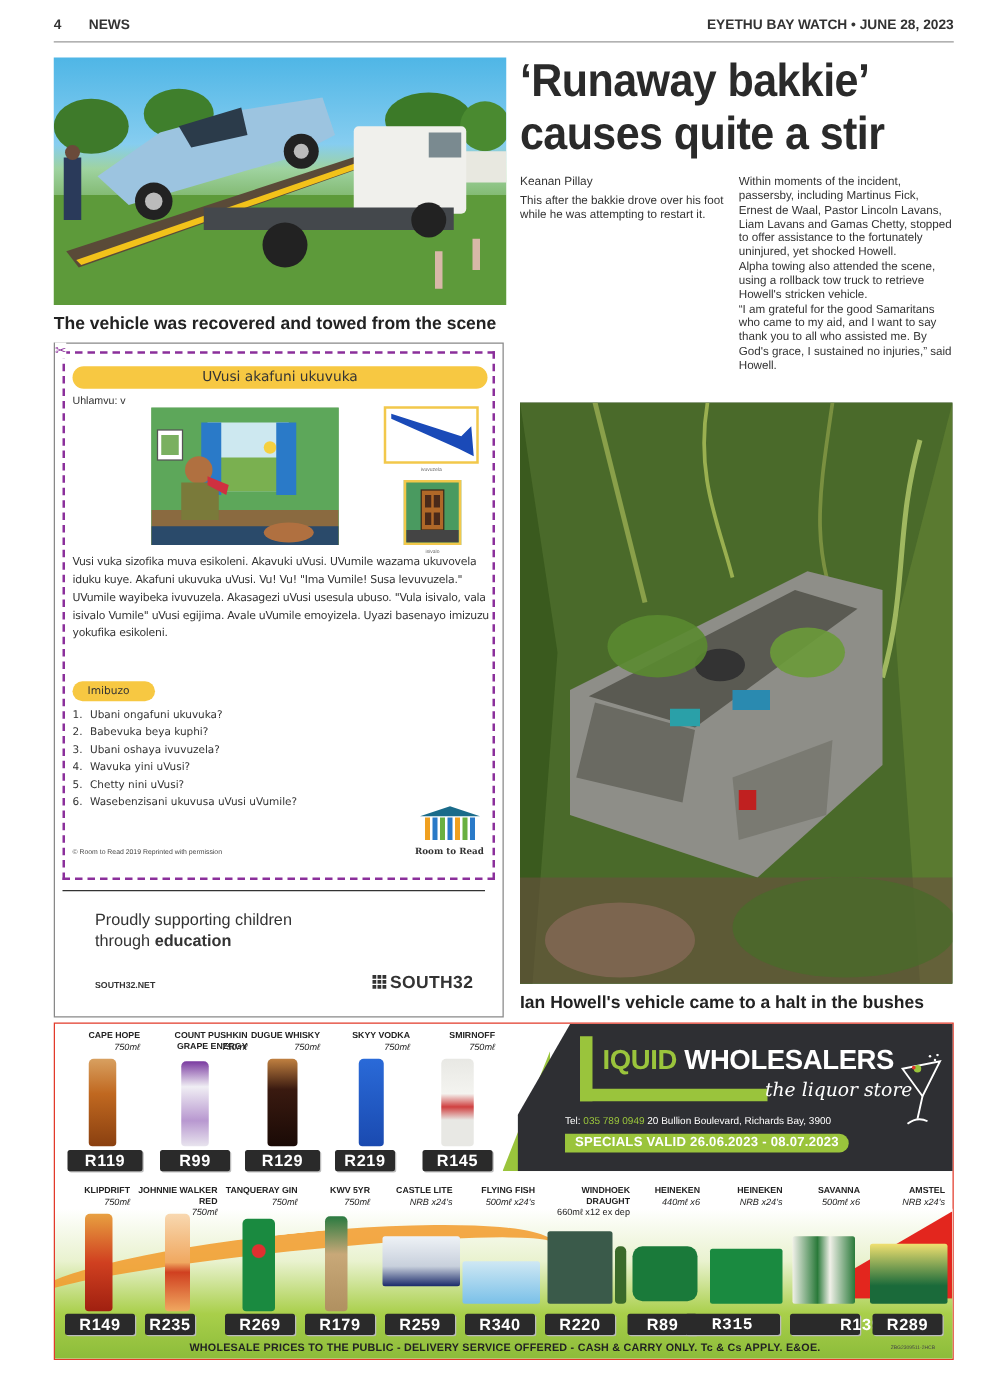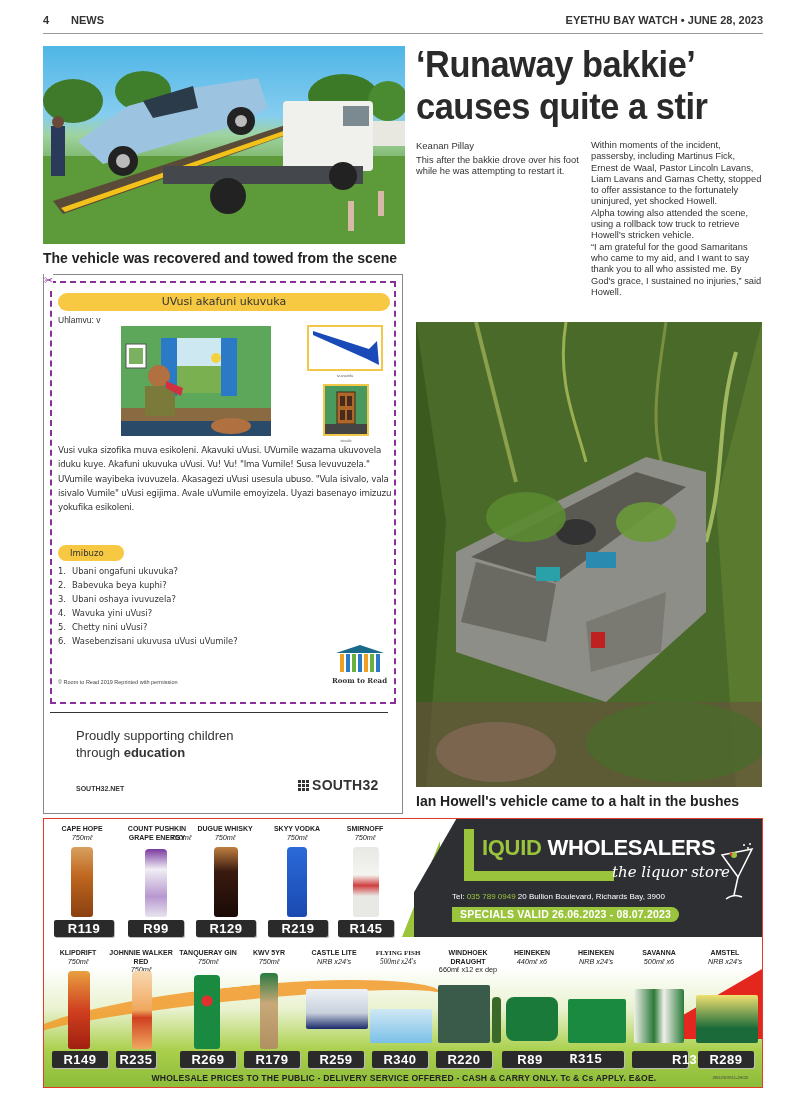--- a/index.html
+++ b/index.html
@@ -72,21 +72,21 @@
   .lw-Lbase { position: absolute; left: 420px; top: 52px; width: 150px; height: 10px; background: #9ac43c; }
   .lw-brand { position: absolute; left: 438px; top: 16px; font-size: 22px; font-weight: bold; color: #fff; letter-spacing: -0.3px; }
   .lw-brand .g { color: #9ac43c; }
   .lw-tag { position: absolute; left: 568px; top: 44px; font-size: 15px; font-style: italic; color: #fff; font-family: "DejaVu Serif", serif; }
   .lw-contact { position: absolute; left: 408px; top: 73px; font-size: 8px; color: #fff; }
   .lw-contact .g { color: #9ac43c; }
   .lw-valid { position: absolute; left: 408px; top: 88px; height: 15px; padding: 0 8px; background: #9ac43c; border-radius: 0 8px 8px 0;
     font-size: 10.5px; line-height: 15px; font-weight: bold; color: #fff; letter-spacing: 0.2px; }
   .lw-glass { position: absolute; left: 676px; top: 24px; width: 34px; height: 60px; }
 
-  .prod { position: absolute; text-align: center; color: #222; }
+  .prod { position: absolute; text-align: right; color: #222; }
   .prod .nm { font-size: 7px; font-weight: bold; line-height: 8.5px; text-transform: uppercase; }
   .prod .sz { font-size: 7.3px; font-style: italic; line-height: 8.5px; }
   .bottle { position: absolute; border-radius: 4px 4px 3px 3px; }
   .price { position: absolute; height: 17px; background: #2a2a2a; color: #fff; font-size: 13px; font-weight: bold; text-align: center;
     line-height: 17px; border-radius: 2px; box-shadow: 1px 1px 0 #bbb; letter-spacing: 0.5px; }
 
   .lw-swoosh { position: absolute; left: 0; top: 148px; width: 720px; height: 120px;
     background: linear-gradient(180deg, #ffffff 0%, #e9f2cf 35%, #a9cf4a 70%, #8cbc3a 100%); }
   .lw-swoosh-or { position: absolute; left: -20px; top: 168px; width: 420px; height: 60px; border-radius: 50%;
     border-top: 14px solid #f39a2a; transform: rotate(-6deg); opacity: 0.85; }
@@ -332,21 +332,21 @@
     <div class="sz">750mℓ</div>
   </div>
   <div class="bottle" style="left:170px; top:28px; width:24px; height:70px; background:linear-gradient(180deg,#c08040,#3a1a10 35%,#1a0a06);"></div>
   <div class="price" style="left:152px; top:101px; width:60px;">R129</div>
 
   <div class="prod" style="left:222px; top:6px; width:62px;">
     <div class="nm">SKYY VODKA</div>
     <div class="sz">750mℓ</div>
   </div>
   <div class="bottle" style="left:243px; top:28px; width:20px; height:70px; background:linear-gradient(180deg,#2a6ad8,#1a4ab0);"></div>
-  <div class="price" style="left:224px; top:101px; width:60px;">R219</div>
+  <div class="price" style="left:224px; top:101px; width:48px;">R219</div>
 
   <div class="prod" style="left:290px; top:6px; width:62px;">
     <div class="nm">SMIRNOFF</div>
     <div class="sz">750mℓ</div>
   </div>
   <div class="bottle" style="left:309px; top:28px; width:26px; height:70px; background:linear-gradient(180deg,#e8e8e4,#f4f4f0 40%,#d04040 55%,#e8e8e4 70%);"></div>
   <div class="price" style="left:294px; top:101px; width:56px;">R145</div>
 
   <div class="prod" style="left:8px; top:130px; width:52px;">
     <div class="nm">KLIPDRIFT</div>
@@ -376,21 +376,21 @@
   <div class="bottle" style="left:216px; top:154px; width:18px; height:76px; background:linear-gradient(180deg,#2a7a40,#c8a878 40%,#b09060);"></div>
   <div class="price" style="left:200px; top:232px; width:56px;">R179</div>
 
   <div class="prod" style="left:262px; top:130px; width:56px;">
     <div class="nm">CASTLE LITE</div>
     <div class="sz">NRB x24's</div>
   </div>
   <div class="pack" style="left:262px; top:170px; width:62px; height:40px; background:linear-gradient(180deg,#eef2f6,#c8d0dc 60%,#1a2a6a);"></div>
   <div class="price" style="left:264px; top:232px; width:56px;">R259</div>
 
-  <div class="prod" style="left:324px; top:130px; width:60px;font-family:Liberation Serif, serif;">
+  <div class="prod" style="left:324px; top:130px; width:60px;">
     <div class="nm">FLYING FISH</div>
     <div class="sz">500mℓ x24's</div>
   </div>
   <div class="pack" style="left:326px; top:190px; width:62px; height:34px; background:linear-gradient(180deg,#cfe8f4,#7ac0e8);"></div>
   <div class="price" style="left:328px; top:232px; width:56px;">R340</div>
 
   <div class="prod" style="left:388px; top:130px; width:72px;">
     <div class="nm">WINDHOEK DRAUGHT</div>
     <div class="sz" style="font-style:normal;">660mℓ x12 ex dep</div>
   </div>

